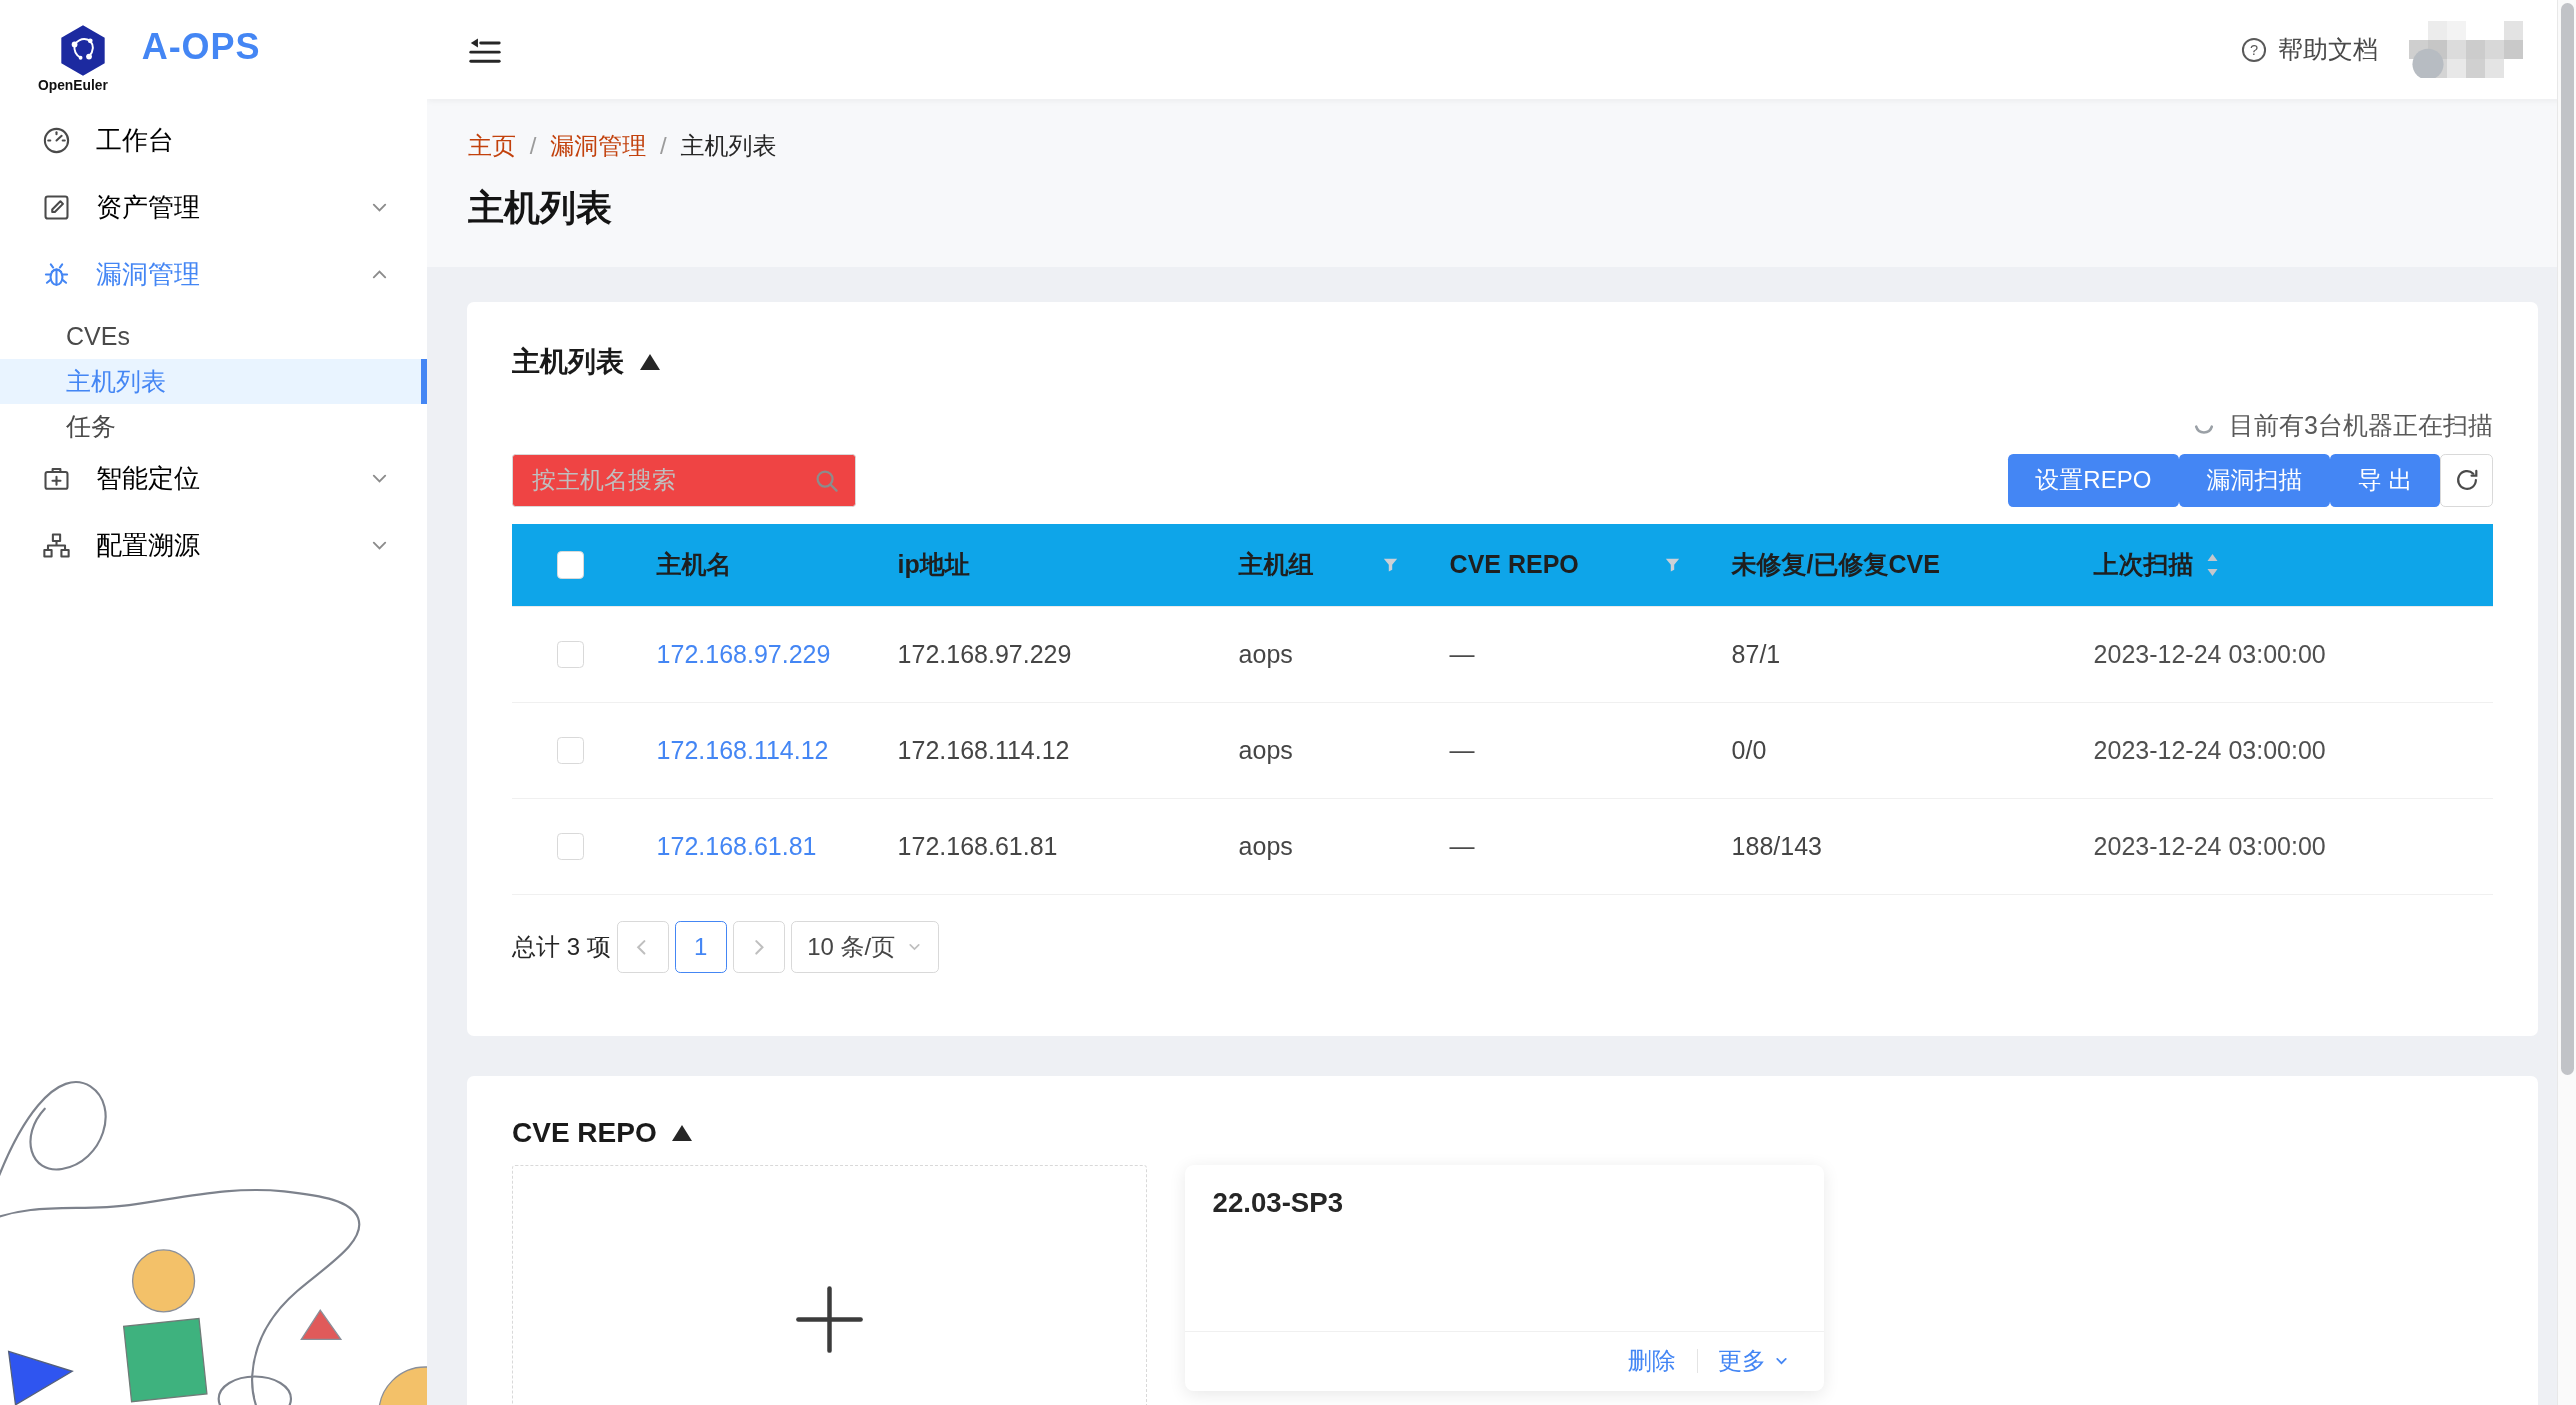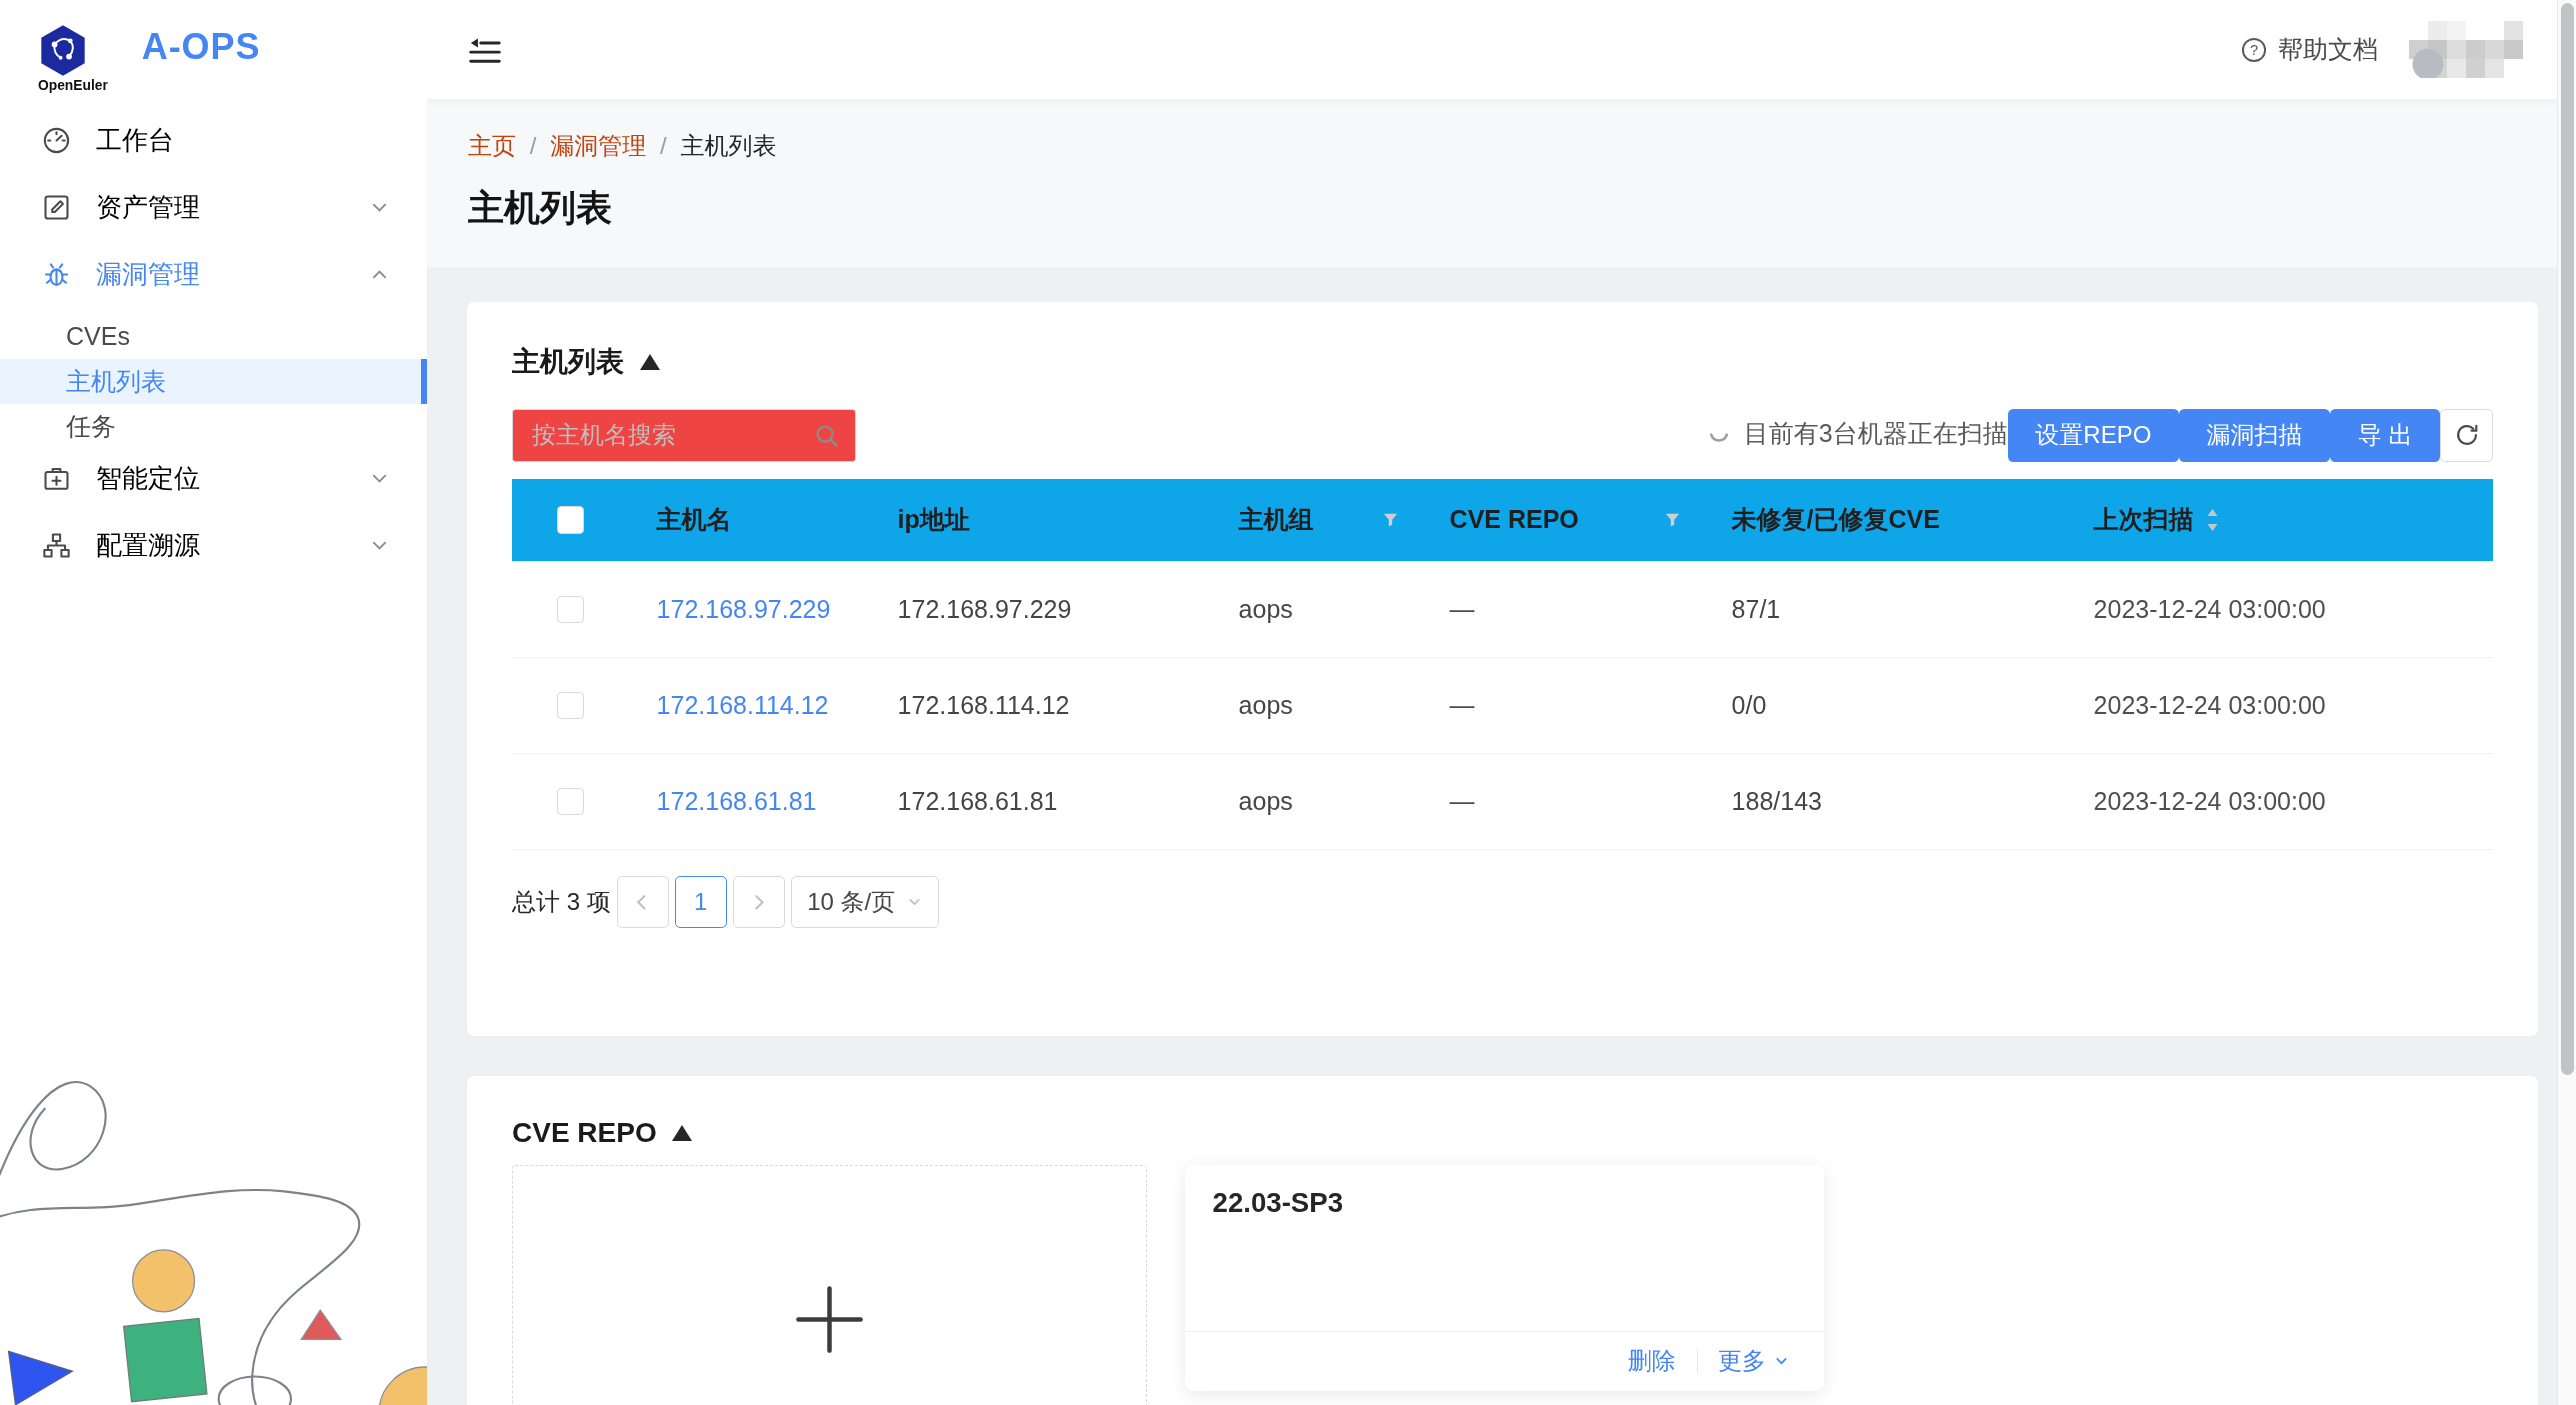--- a/index.html
+++ b/index.html
@@ -3,21 +3,21 @@
 <meta charset="utf-8">
 <style>
   * { margin:0; padding:0; box-sizing:border-box; }
   html,body { width:2576px; height:1405px; overflow:hidden; background:#eef0f4;
     font-family:"Liberation Sans","DejaVu Sans",sans-serif; }
   .app { position:relative; width:2576px; height:1405px; display:flex; }
 
   
   .sidebar { position:relative; width:427px; height:1405px; background:#ffffff; flex:0 0 427px; z-index:5; }
   .logo-row { display:flex; align-items:center; padding:20.7px 0 0 38px; height:96px; }
-  .logo-mark { display:flex; flex-direction:column; align-items:flex-start; }
+  .logo-mark { display:flex; flex-direction:column; align-items:flex-end; }
   .logo-mark svg { width:50px; height:53px; }
   .logo-sub { font-size:13.8px; font-weight:700; color:#111; margin-top:1.7px; letter-spacing:0; }
   .logo-name { font-size:36px; font-weight:700; color:var(--primary,#4486f4); margin:0 0 22.4px 34px; letter-spacing:0.9px; }
 
   .menu { margin-top:17px; }
   .menu-item { position:relative; display:flex; align-items:center; height:55px; margin-bottom:12px; padding:0 38px 0 41px; color:#000000; font-size:26px; cursor:pointer; }
   .menu-item .mi-icon { width:31px; height:31px; margin-right:24px; display:flex; }
   .menu-item .mi-icon svg { width:31px; height:31px; }
   .menu-item .chev { margin-left:auto; display:flex; }
   .menu-item .chev svg { width:19px; height:19px; }
@@ -50,21 +50,21 @@
   .card-hosts { margin-top:35px; height:734px; }
   .card-title-row { display:flex; align-items:center; }
   .card-title-row h2 { font-size:28px; font-weight:700; color:#1a1a1a; }
   .caret-up { width:0; height:0; border-left:10.3px solid transparent; border-right:10.3px solid transparent; border-bottom:16.4px solid #262626; margin-left:15.5px; cursor:pointer; }
 
   .toolbar { display:flex; align-items:flex-end; margin-top:27.6px; }
   .search-box { position:relative; width:344px; }
   .search-box input { width:344px; height:53px; border:0.9px solid #d9d9d9; border-radius:3.4px; padding:0 55px 0 19px; font-size:24px; color:#333; outline:none; font-family:inherit; background:#ef4444; }
   .search-box input::placeholder { color:#bfbfbf; }
   .search-box .search-ic { position:absolute; right:15.5px; top:13px; width:27.6px; height:27.6px; cursor:pointer; }
-  .toolbar-right { margin-left:auto; display:flex; flex-direction:row; align-items:flex-end; }
+  .toolbar-right { margin-left:auto; display:flex; flex-direction:column; align-items:flex-end; }
   .scan-status { display:flex; align-items:center; gap:12px; font-size:25px; color:#595959; margin-bottom:12px; }
   .scan-status svg { width:26px; height:26px; }
   .btns { display:flex; align-items:center; }
   .btn { height:53px; border:none; border-radius:5.2px; background:var(--primary,#4486f4); color:#fff; font-size:24px; padding:0 27.6px; cursor:pointer; font-family:inherit; }
   .btn-icon { width:53px; height:53px; background:#fff; border:0.9px solid #d9d9d9; border-radius:5.2px; display:flex; align-items:center; justify-content:center; cursor:pointer; }
   .btn-icon svg { width:26px; height:26px; }
 
   .table { margin-top:17px; }
   .tr { display:grid; grid-template-columns:117px 241px 341px 211px 282px 362px 1fr; align-items:center; }
   .thead { height:83px; background:#0ea5e9; border-bottom:0.9px solid #ebebeb; font-size:25px; font-weight:700; color:#1f1f1f; }

